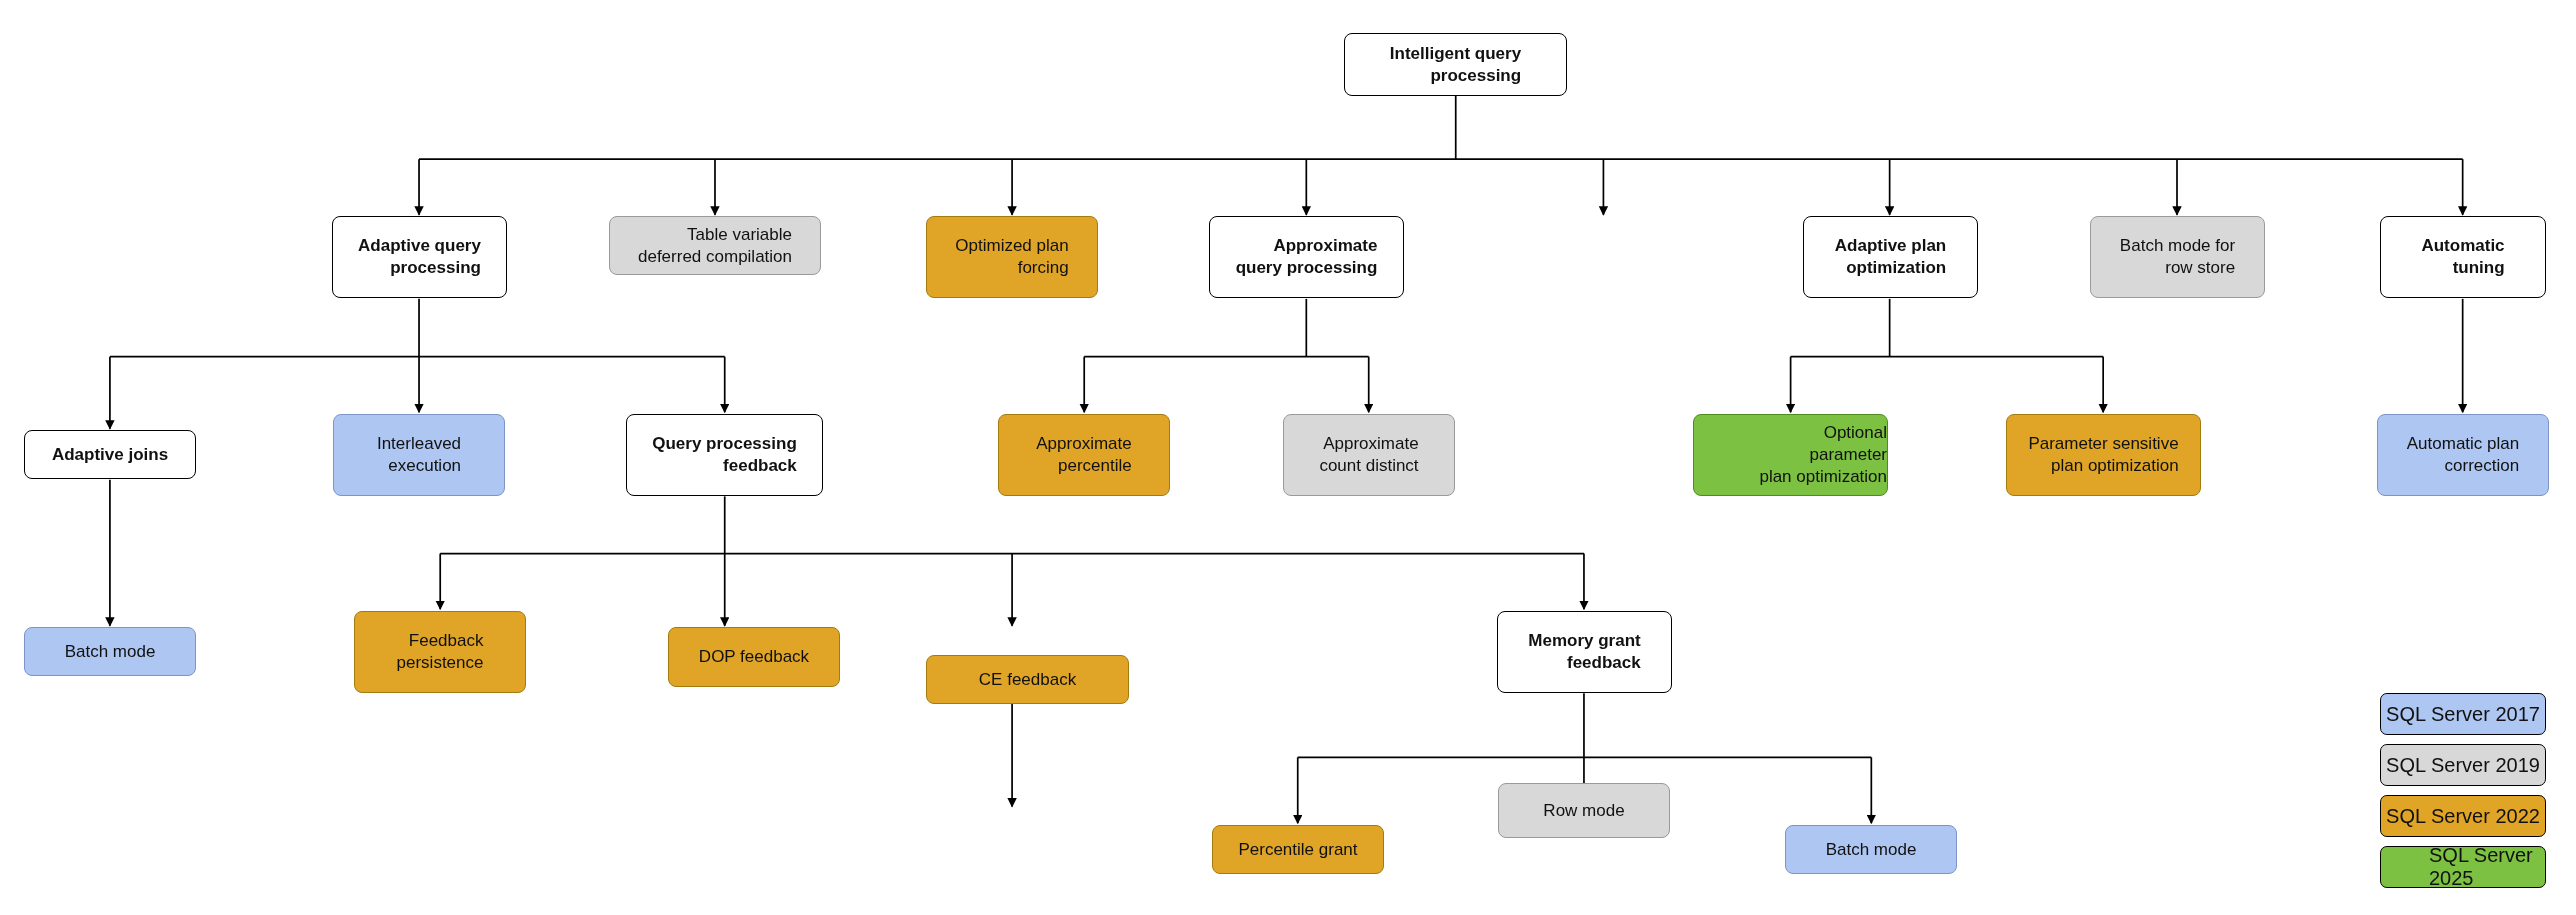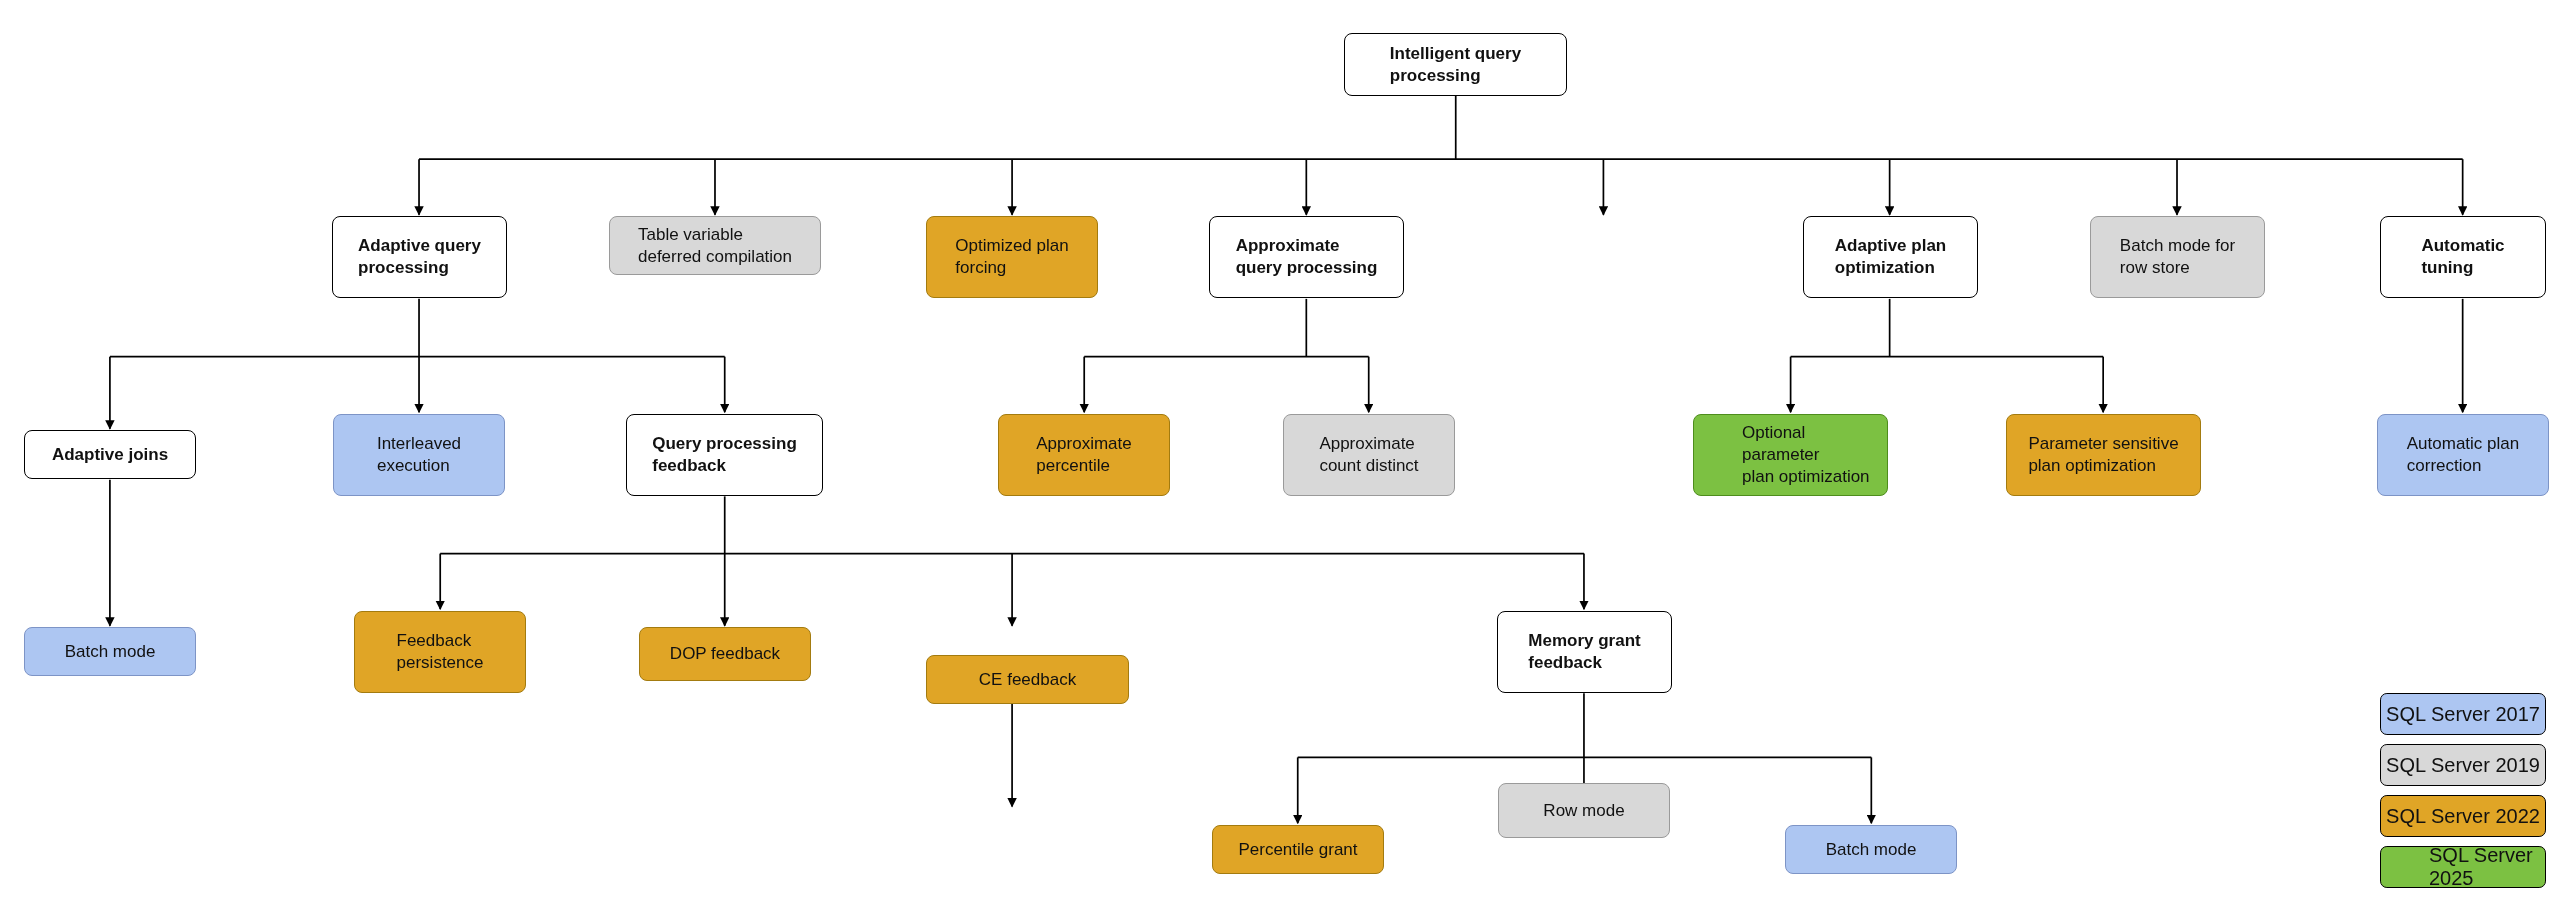--- a/index.html
+++ b/index.html
@@ -4,21 +4,21 @@
 <title>Intelligent query processing</title>
 <style>
   html,body { margin:0; padding:0; background:#ffffff; }
   body { font-family:"Liberation Sans", sans-serif; color:#111; }
   #canvas { position:relative; width:2576px; height:916px; background:#ffffff; overflow:hidden; }
   #edges { position:absolute; left:0; top:0; width:2576px; height:916px; }
   #edges path { stroke:#000; stroke-width:3; fill:none; }
   .node {
     position:absolute; box-sizing:border-box;
     display:flex; align-items:center; justify-content:center;
-    text-align:left; white-space:pre-line;
+    text-align:right; white-space:pre-line;
     font-size:17px; line-height:22px;
     background:#fff; border:1.7px solid #000; border-radius:8px;
   }
   .cat { font-weight:bold; }
   .v2017 { background:var(--c-v2017,#ADC6F2); border-color:#7D94C6; }
   .v2019 { background:var(--c-v2019,#D8D8D8); border-color:#9A9A9A; }
   .v2022 { background:var(--c-v2022,#E0A526); border-color:#A37B0F; }
   .v2025 { background:var(--c-v2025,#7CC142); border-color:#4E8D1D;padding-left:48px; }
   .legend-item {
     position:absolute; box-sizing:border-box; left:2380px; width:166px; height:42px;
@@ -115,21 +115,21 @@
   <div class="node v2025" style="left:1693px;top:414px;width:195px;height:82px">Optional parameter
 plan optimization</div>
   <div class="node v2022" style="left:2006px;top:414px;width:195px;height:82px">Parameter sensitive
 plan optimization</div>
   <div class="node v2017" style="left:2377px;top:414px;width:172px;height:82px">Automatic plan
 correction</div>
 
   <div class="node v2017" style="left:24px;top:627px;width:172px;height:49px">Batch mode</div>
   <div class="node v2022" style="left:354px;top:611px;width:172px;height:82px">Feedback
 persistence</div>
-  <div class="node v2022" style="left:639px;top:627px;width:172px;height:54px">DOP feedback</div>
+  <div class="node v2022" style="left:668px;top:627px;width:172px;height:60px">DOP feedback</div>
   <div class="node v2022" style="left:926px;top:655px;width:203px;height:49px">CE feedback</div>
   <div class="node cat" style="left:1497px;top:611px;width:175px;height:82px">Memory grant
 feedback</div>
 
   <div class="node v2022" style="left:1212px;top:825px;width:172px;height:49px">Percentile grant</div>
   <div class="node v2019" style="left:1498px;top:783px;width:172px;height:55px">Row mode</div>
   <div class="node v2017" style="left:1785px;top:825px;width:172px;height:49px">Batch mode</div>
 
   <div class="legend-item v2017" style="top:693px">SQL Server 2017</div>
   <div class="legend-item v2019" style="top:744px">SQL Server 2019</div>

